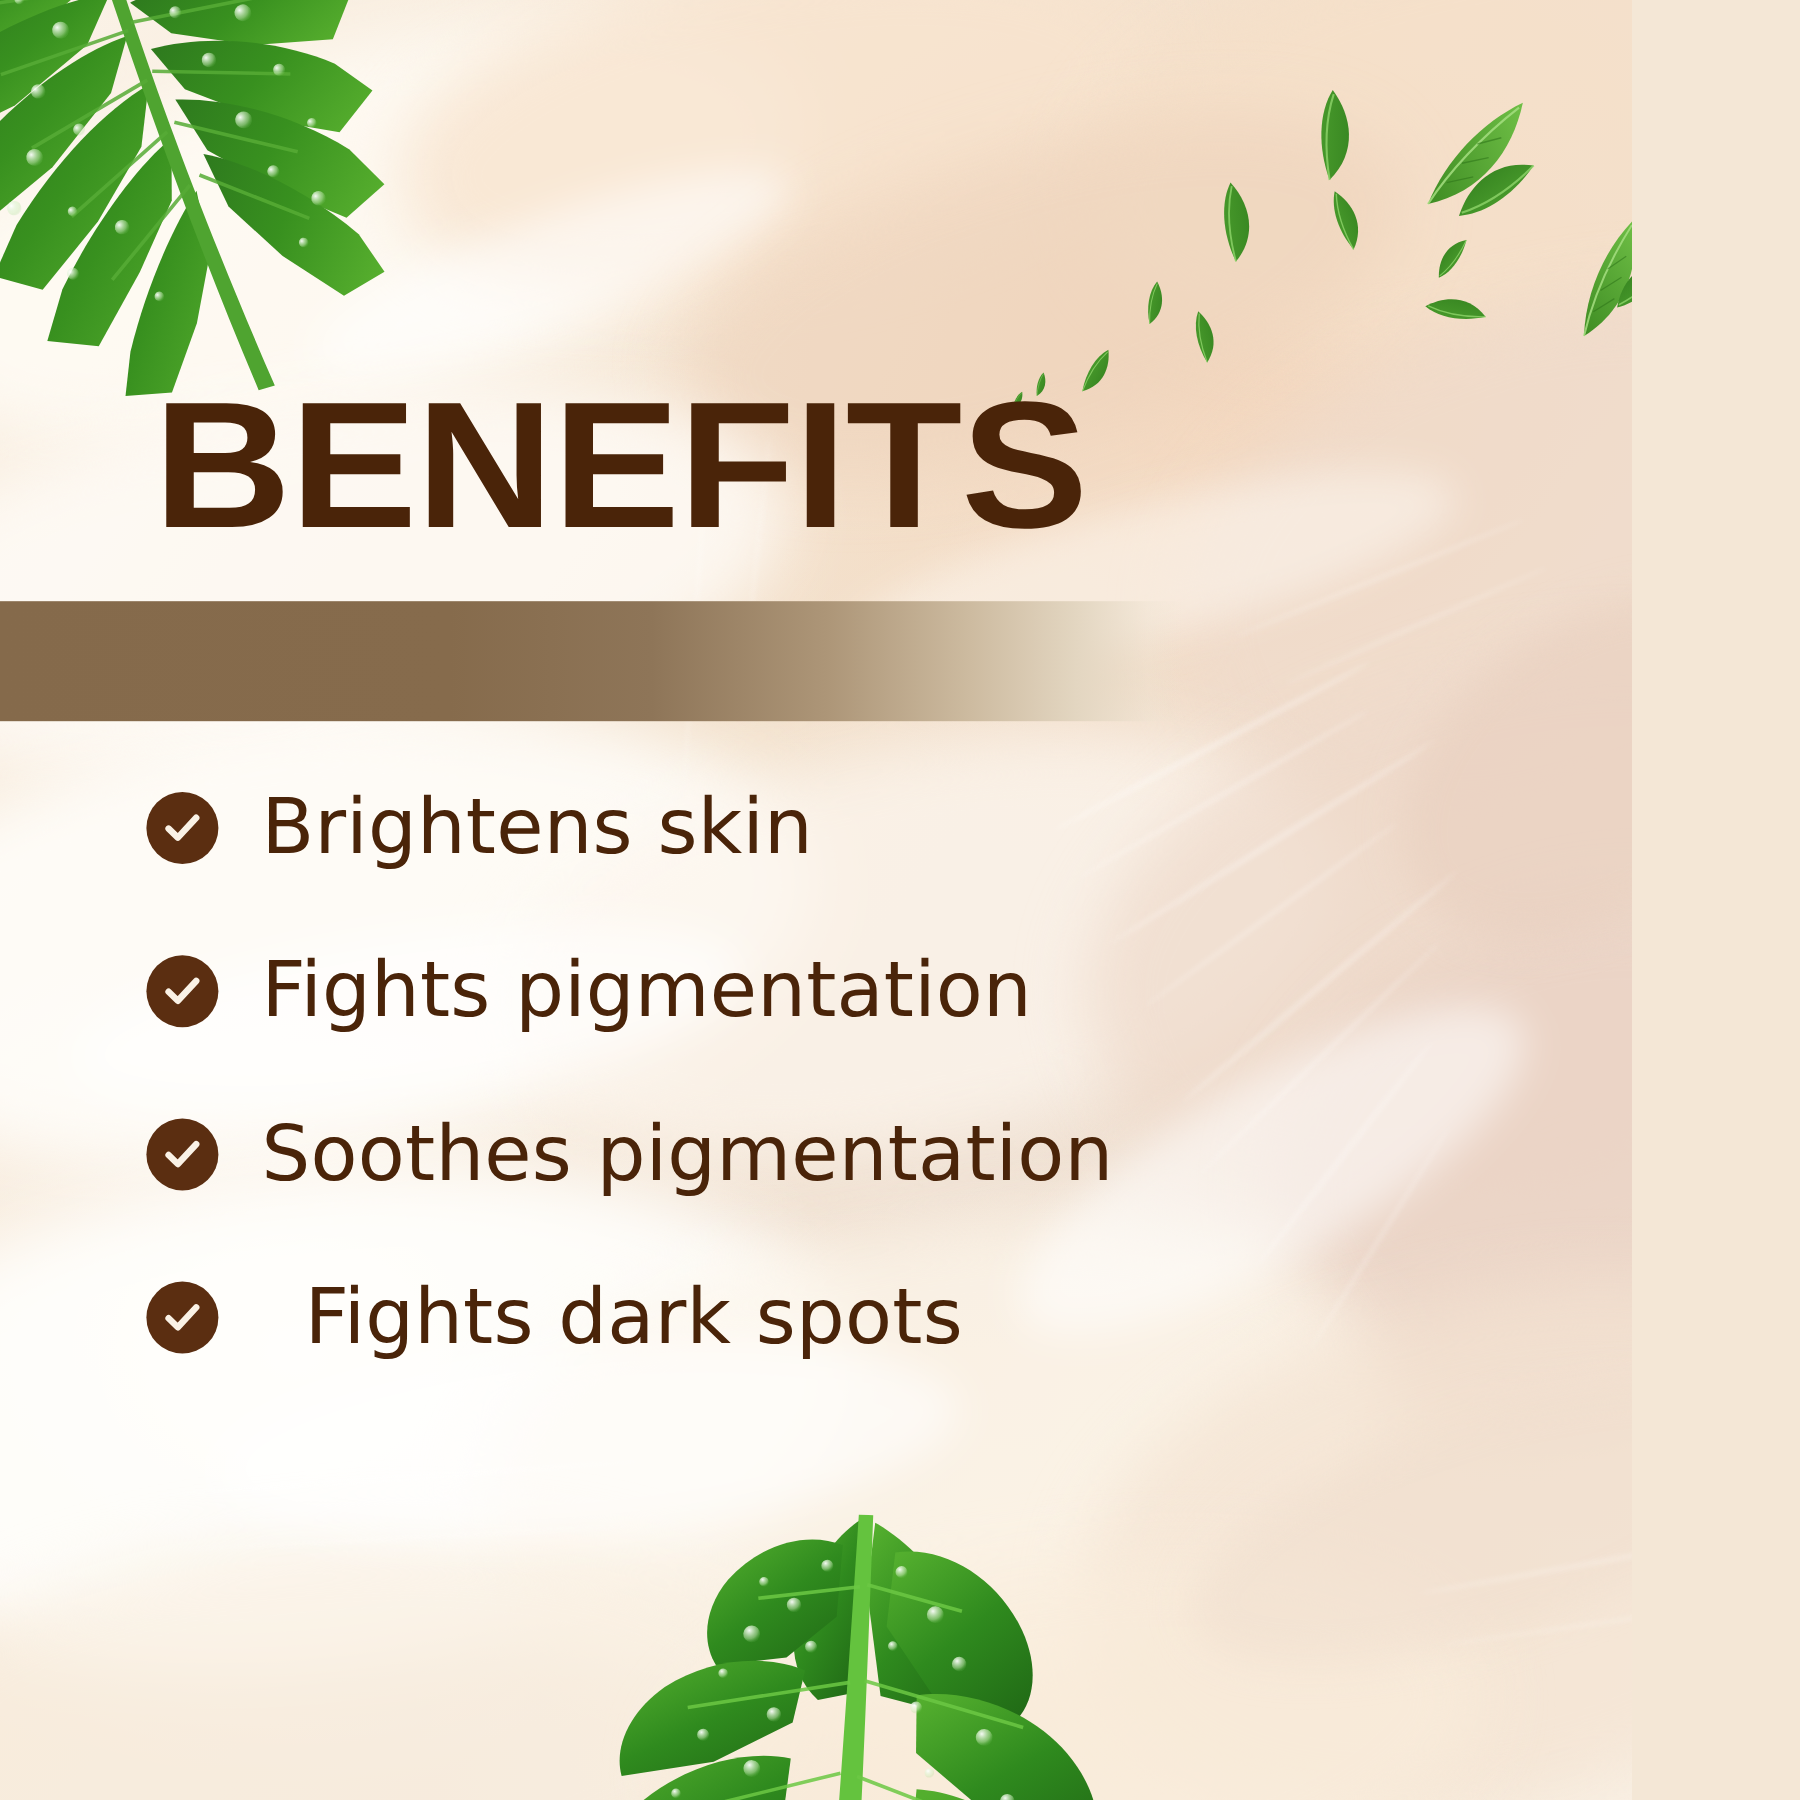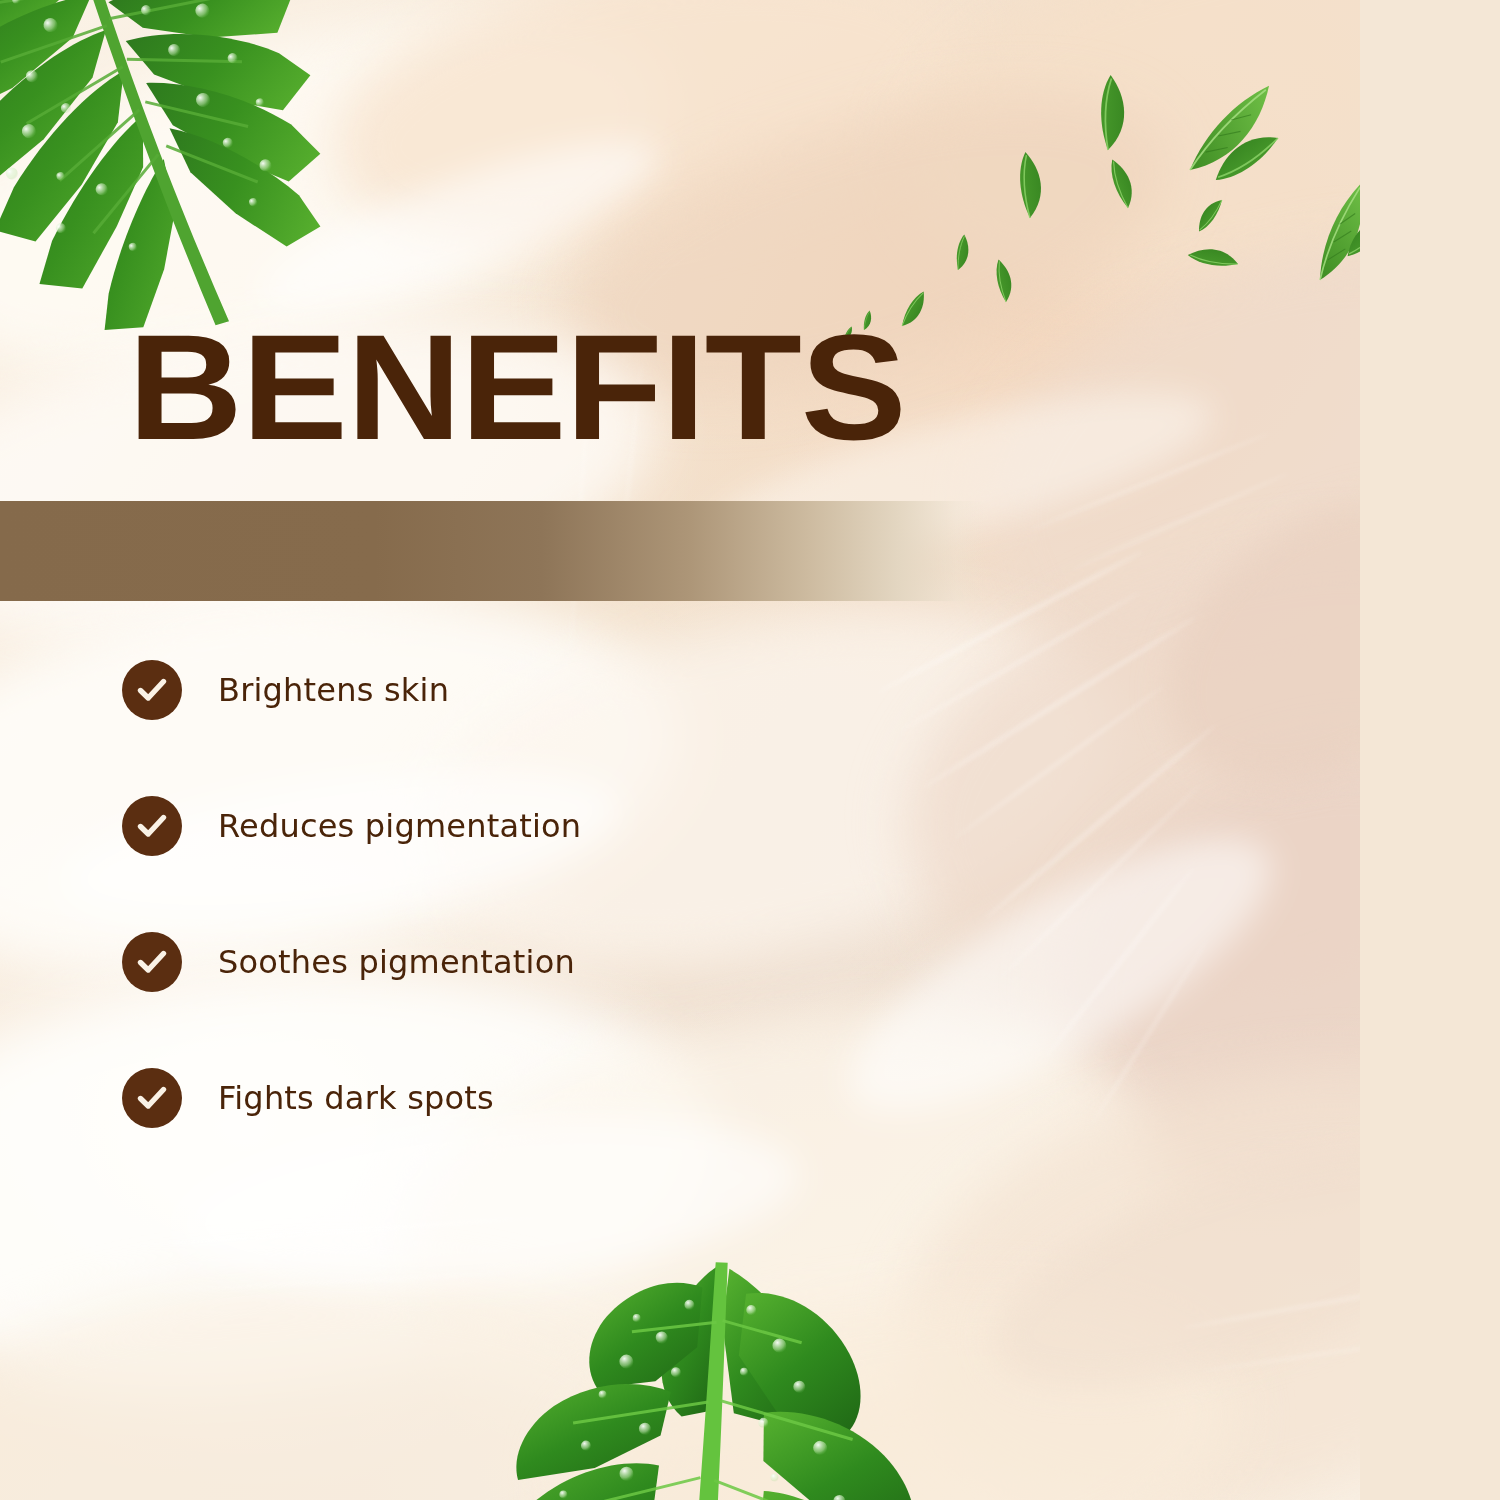--- a/index.html
+++ b/index.html
@@ -78,37 +78,37 @@
 
   
   #list { position:absolute; left:122px; top:660px; width:1000px; }
 
   .benefit-row {
     display:flex;
     align-items:center;
     height:60px;
     margin-bottom:76px;
   }
-  .benefit-row:last-child { margin-bottom:0; }
+  .benefit-row:last-child { margin-bottom:0;gap:36px; }
 
   .check-badge {
     flex:0 0 auto;
     width:60px; height:60px;
     border-radius:50%;
     background:#5B2E11;
     display:flex;
     align-items:center;
     justify-content:center;
   }
   .check-badge svg { display:block; }
 
   .benefit-text {
     margin-left:36px;
     font-family:"DejaVu Sans","Liberation Sans", sans-serif;
-    font-size:32px;
+    font-size:64px;
     line-height:60px;
     font-weight:400;
     color:#4A2409;
     letter-spacing:0.2px;
     white-space:nowrap;
   }
 
   
   .leaf-art { position:absolute; pointer-events:none; }
   #monstera-top { left:-64px; top:-58px; width:400px; height:400px; transform:rotate(-6deg); }
@@ -299,21 +299,21 @@
       </span>
       <span class="benefit-text">Brightens skin</span>
     </div>
 
     <div class="benefit-row">
       <span class="check-badge">
         <svg width="34" height="34" viewBox="0 0 34 34">
             <path d="M5.5 17.5 L13.2 25 L28.5 8.5" fill="none" stroke="#FAF2E6" stroke-width="5.4" stroke-linecap="round" stroke-linejoin="round"></path>
           </svg>
       </span>
-      <span class="benefit-text">Reduces pigmentation</span>
+      <span class="benefit-text">Fights pigmentation</span>
     </div>
 
     <div class="benefit-row">
       <span class="check-badge">
         <svg width="34" height="34" viewBox="0 0 34 34">
             <path d="M5.5 17.5 L13.2 25 L28.5 8.5" fill="none" stroke="#FAF2E6" stroke-width="5.4" stroke-linecap="round" stroke-linejoin="round"></path>
           </svg>
       </span>
       <span class="benefit-text">Soothes pigmentation</span>
     </div>

